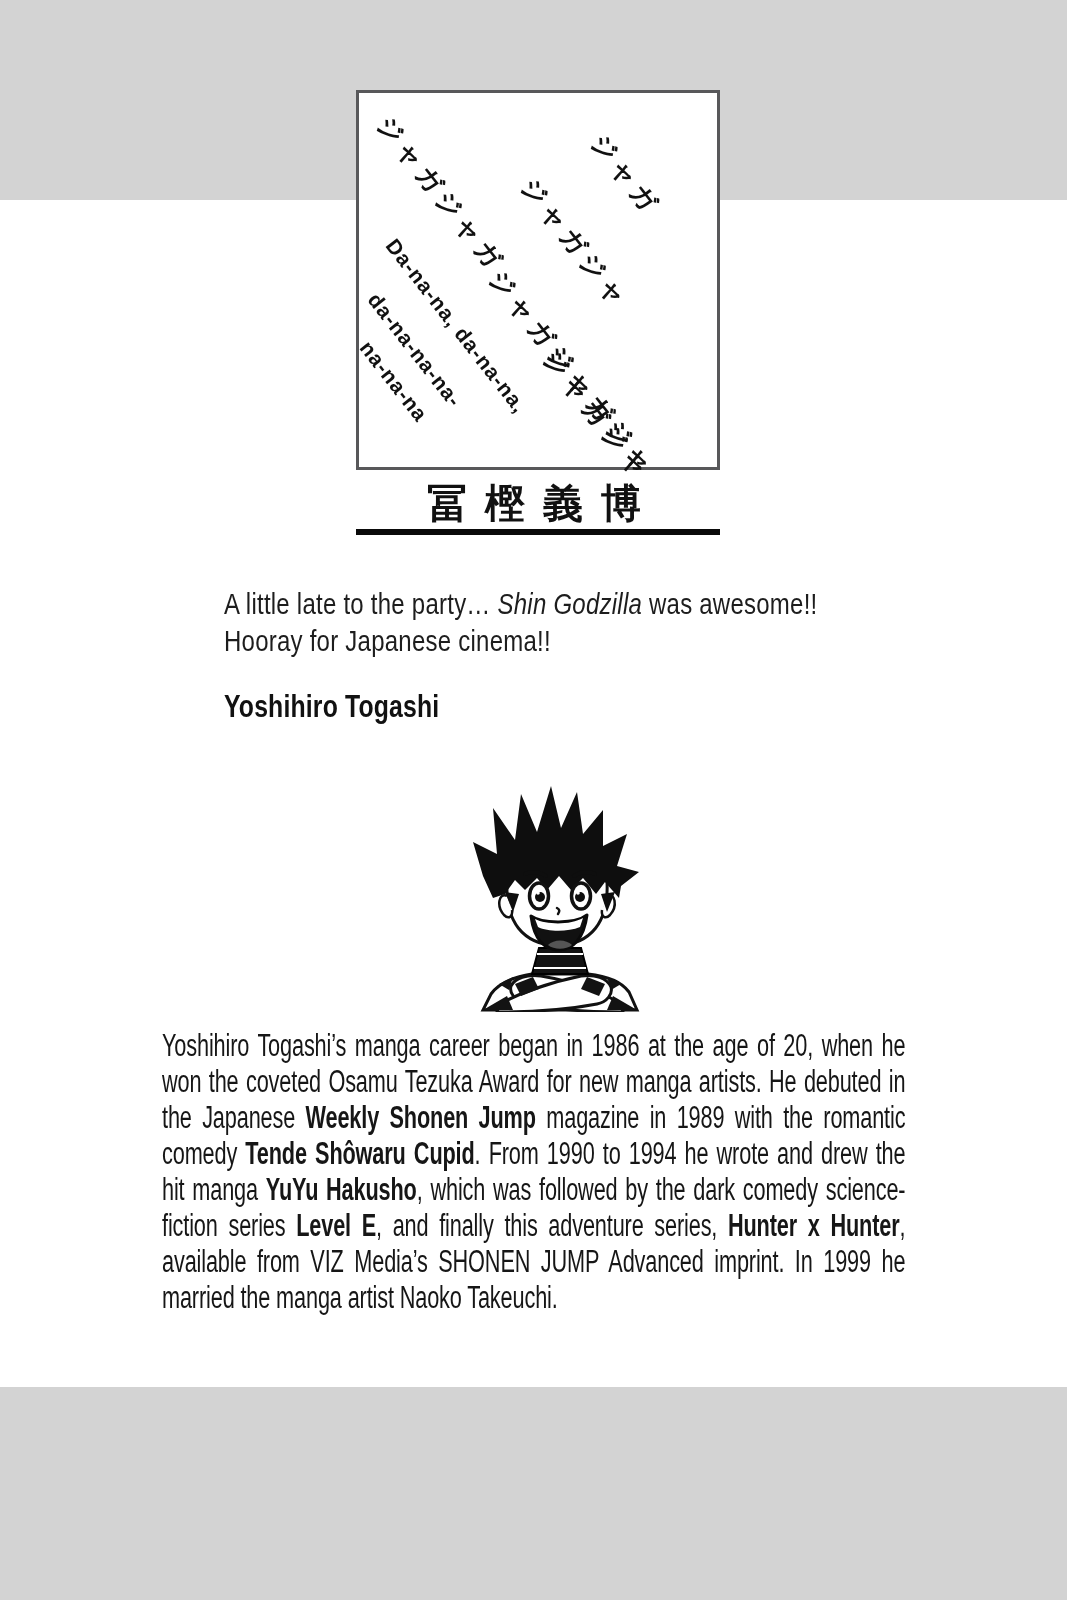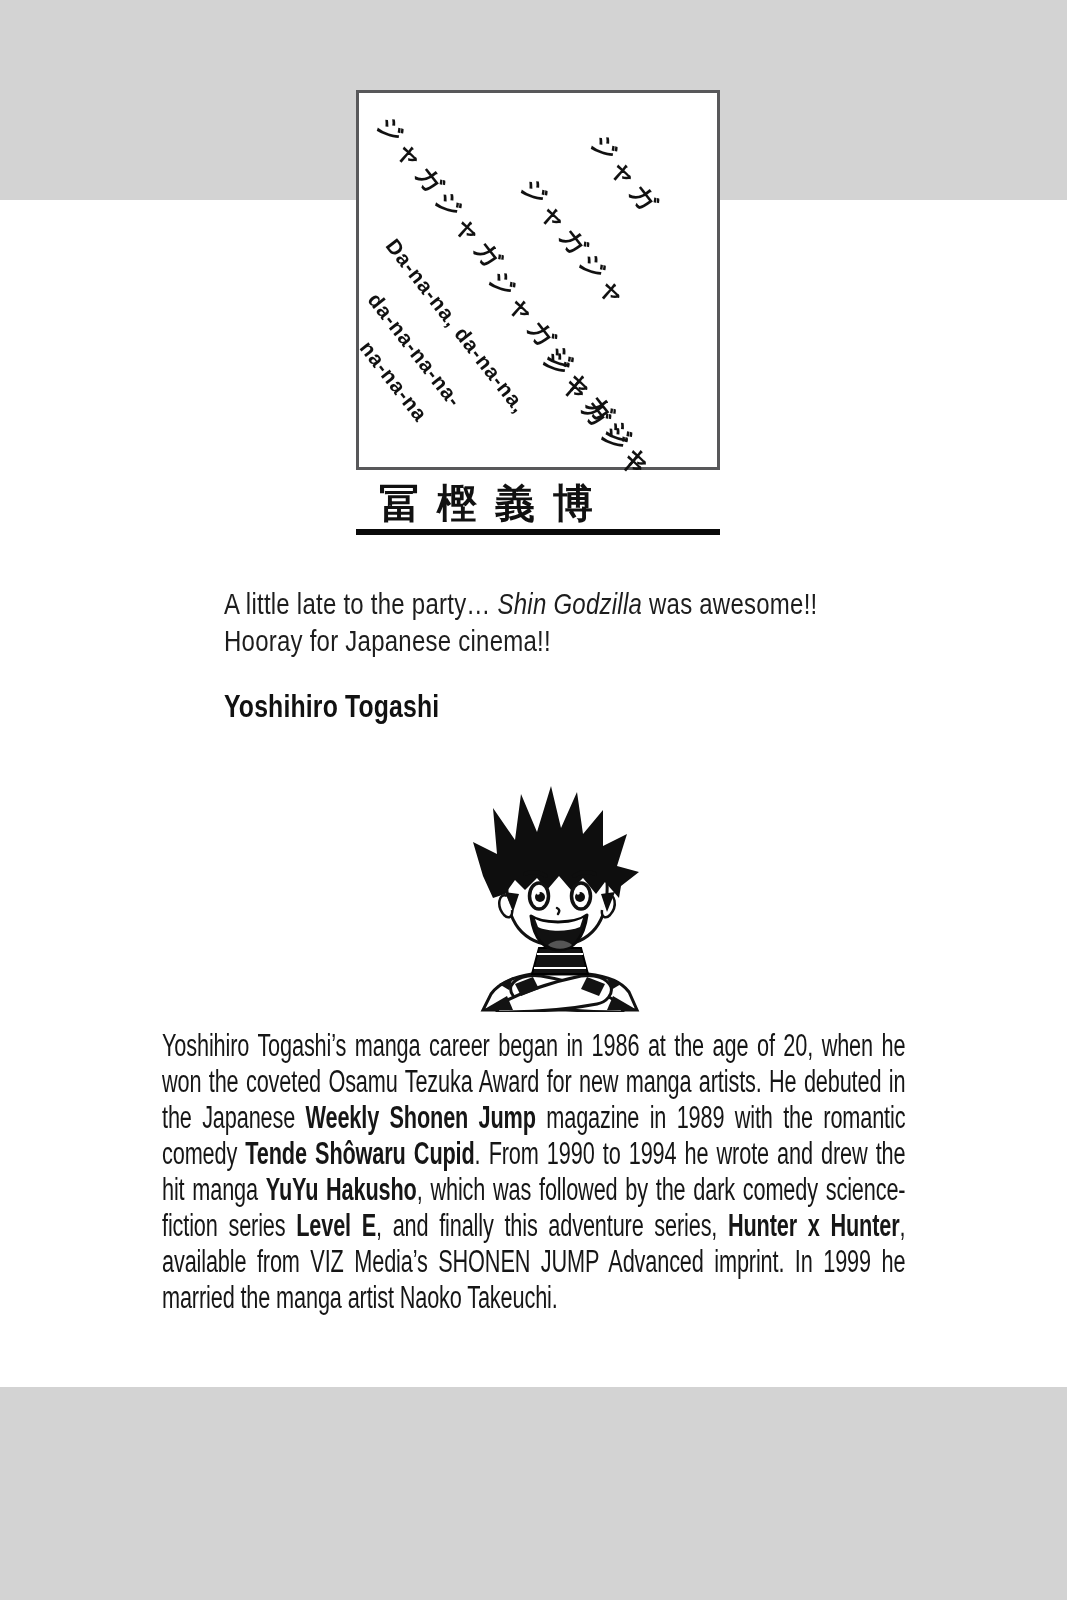--- a/index.html
+++ b/index.html
@@ -26,22 +26,22 @@
   .s1{left:34px;top:18px;}
   .s2{left:146px;top:172px;}
   .s3{left:248px;top:36px;}
   .s4{left:178px;top:80px;}
   .s5{left:200px;top:252px;}
   .s6{left:40px;top:142px;}
   .s7{left:22px;top:196px;}
   .s8{left:14px;top:244px;}
 
   .kanji-name{
-    position:absolute;left:361px;top:481px;width:364px;
-    text-align:left;font-size:40px;font-weight:bold;color:#111;
+    position:absolute;left:352px;top:481px;width:364px;
+    text-align:center;font-size:40px;font-weight:bold;color:#111;
     letter-spacing:18px;text-indent:18px;white-space:nowrap;line-height:44px;
     font-family:"Liberation Sans","DejaVu Sans",sans-serif;
   }
   .kanji-rule{
     position:absolute;left:356px;top:529px;width:364px;height:6px;background:#0a0a0a;
   }
 
   .quote{
     position:absolute;left:224px;top:585px;width:840px;
     font-size:30px;line-height:37px;letter-spacing:.3px;color:#1d1d1d;

